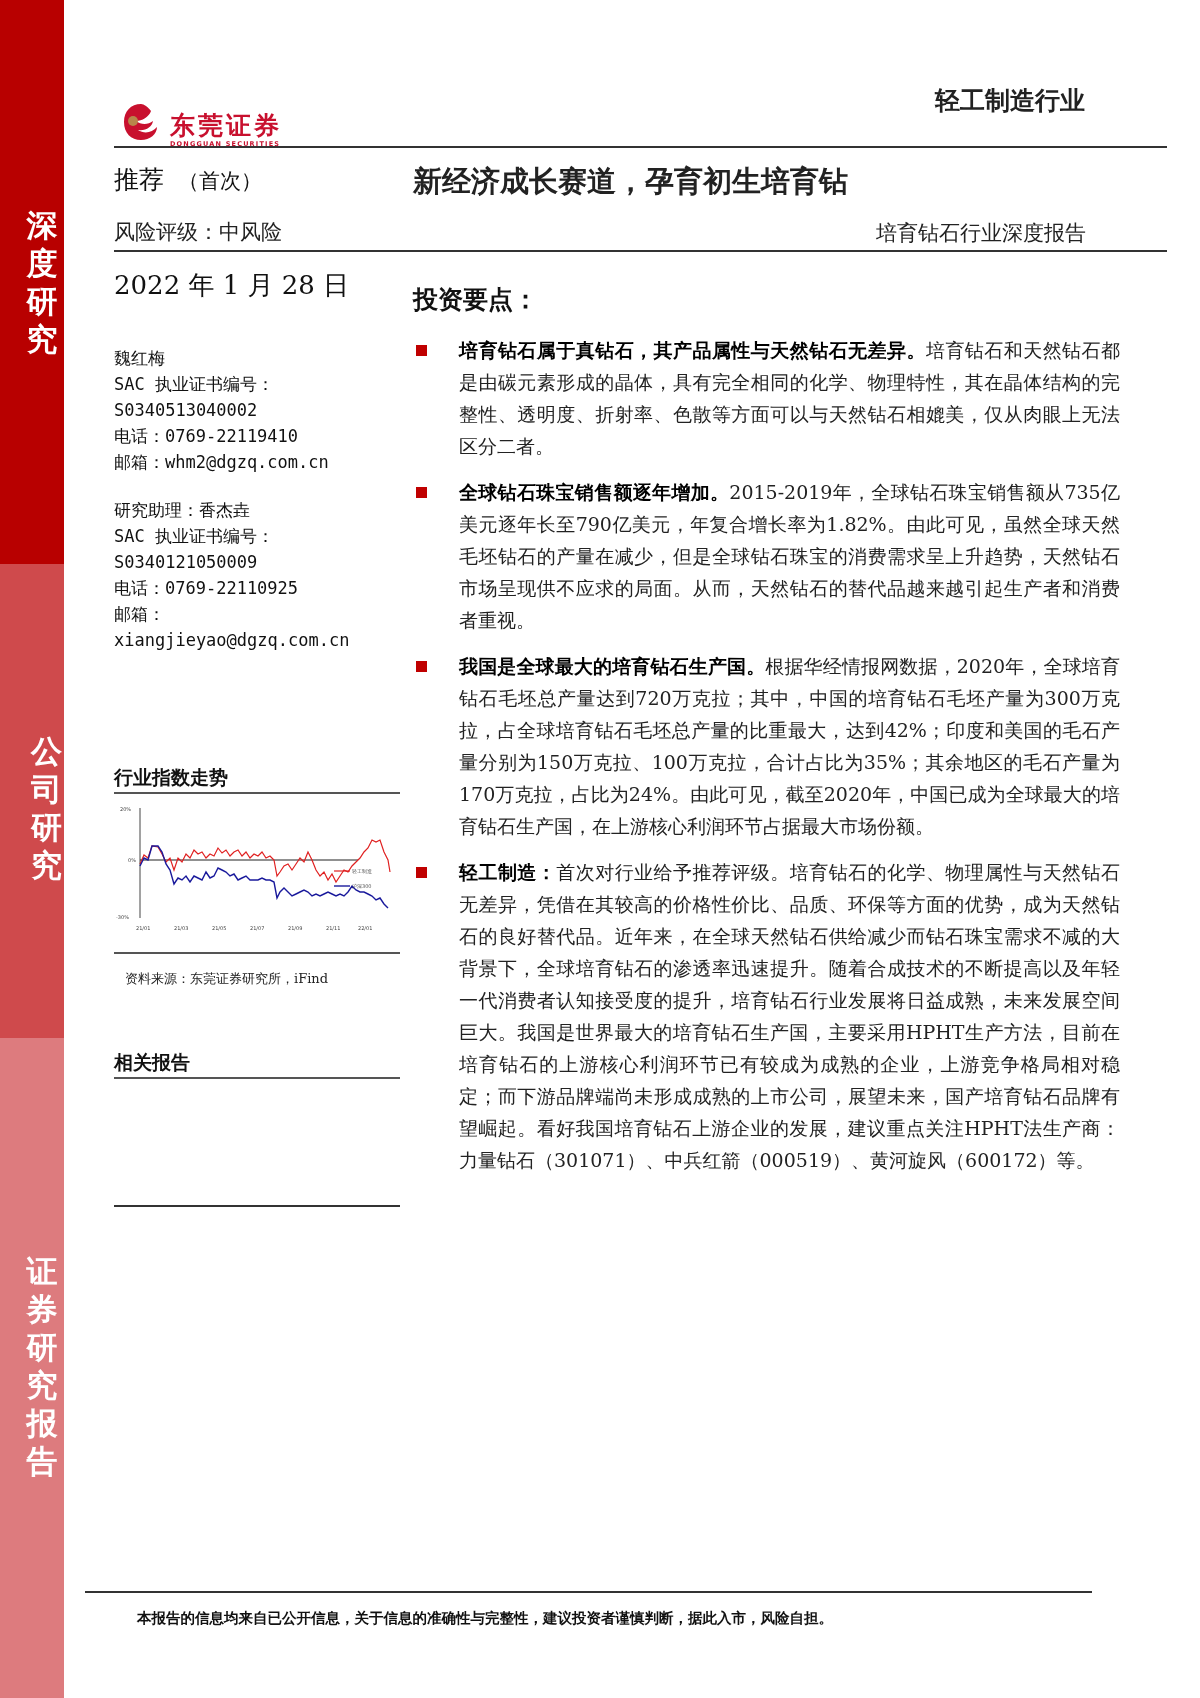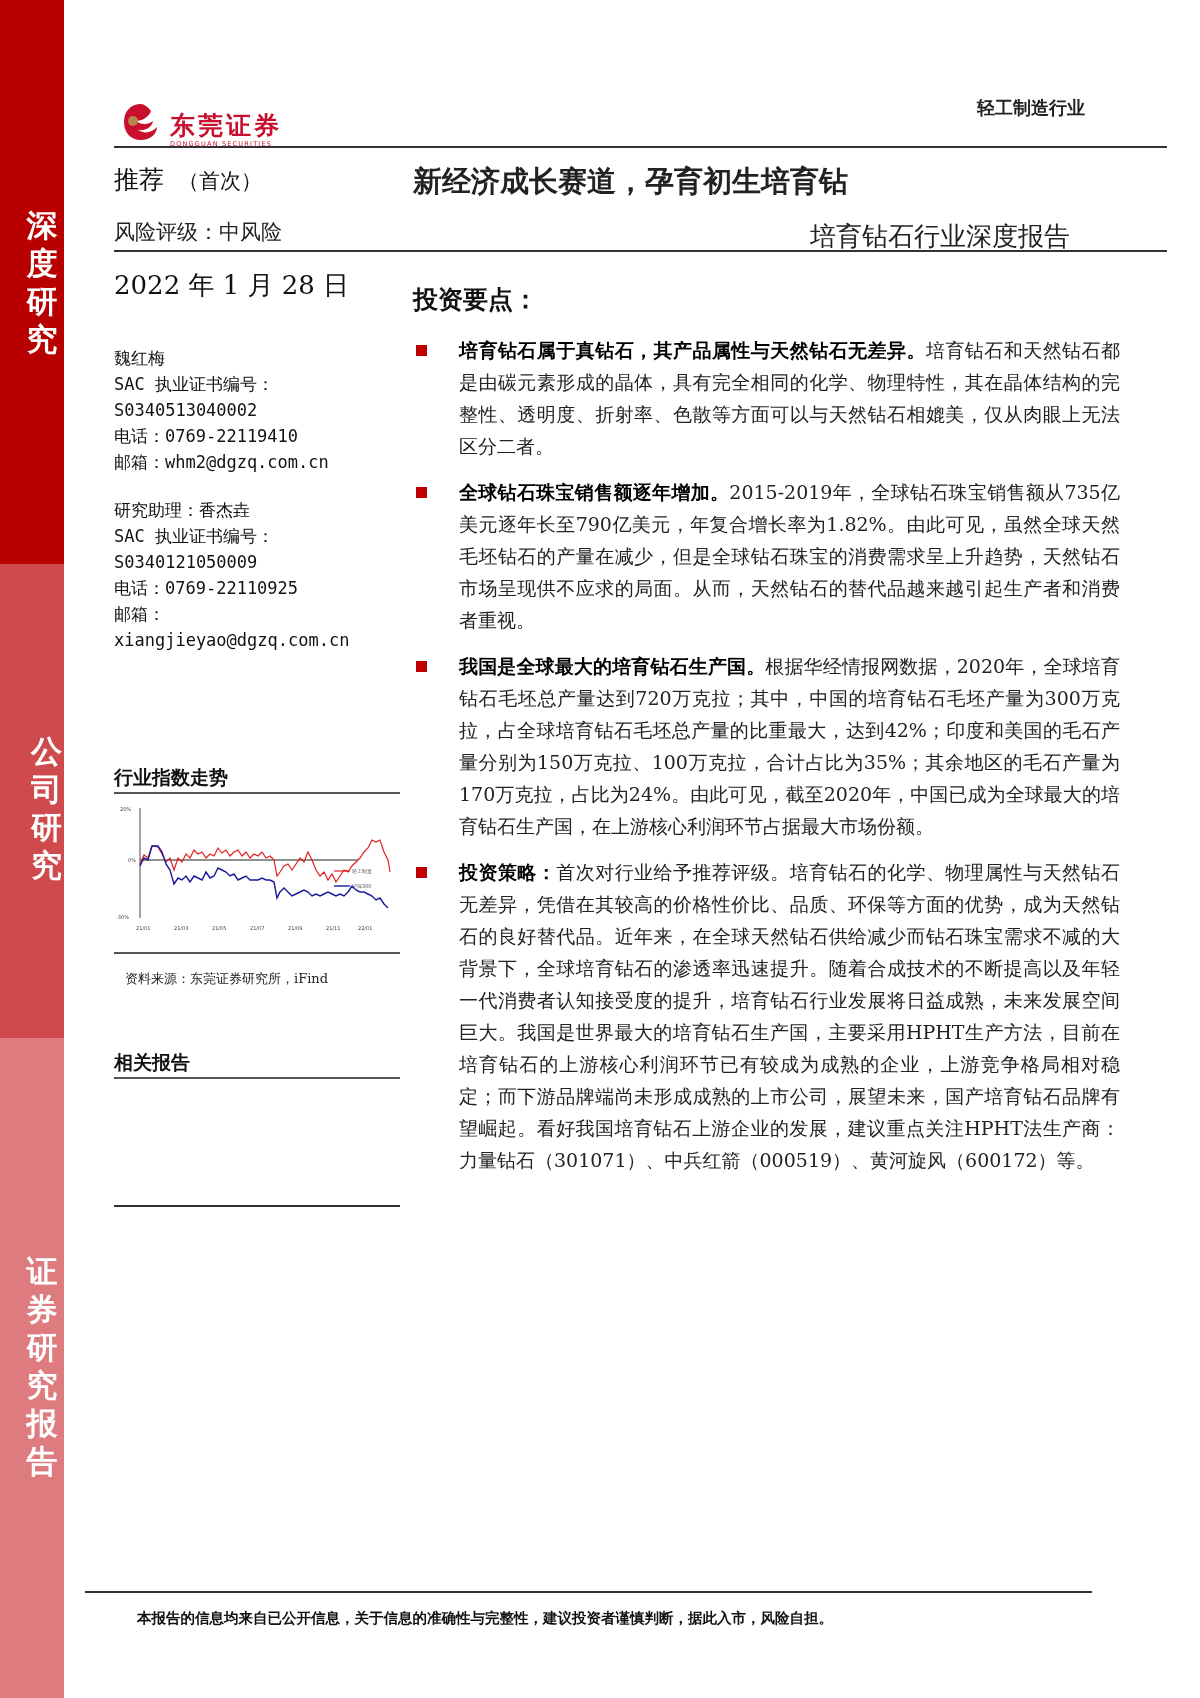--- a/index.html
+++ b/index.html
@@ -15,32 +15,32 @@
   .sb-label { color: #ffffff; font-weight: bold; font-size: 31px; line-height: 38px; width: 40px; text-align: center; word-break: break-all; position: absolute; left: 22px; }
   .sb-1 .sb-label { top: 206px; }
   .sb-2 .sb-label { top: 168px; text-align: right; }
   .sb-3 .sb-label { top: 214px; }
 
   
   .logo { position: absolute; left: 122px; top: 96px; display: flex; align-items: center; }
   .logo-mark { width: 38px; height: 38px; position: relative; }
   .logo-text { margin-left: 10px; }
   .logo-cn { color: #c8102e; font-size: 25px; font-weight: bold; letter-spacing: 3px; font-family: "DejaVu Serif", serif; line-height: 28px; margin-top: 16px; }
-  .logo-en { color: #c8102e; font-size: 6.5px; font-weight: normal; letter-spacing: 1.2px; line-height: 8px; }
-  .industry { position: absolute; right: 115px; top: 96px; font-size: 18px; font-weight: bold; color: #222; }
+  .logo-en { color: #c8102e; font-size: 6.5px; font-weight: bold; letter-spacing: 1.2px; line-height: 8px; }
+  .industry { position: absolute; right: 115px; top: 84px; font-size: 25px; font-weight: bold; color: #222; }
 
   .rule { position: absolute; background: #333; height: 2px; }
 
   .rating { position: absolute; left: 114px; top: 163px; font-size: 25px; color: #111; }
   .rating .sub { font-size: 21px; margin-left: 14px; }
   .risk { position: absolute; left: 114px; top: 218px; font-size: 21px; color: #222; }
   .date { position: absolute; left: 114px; top: 268px; font-size: 26px; color: #111; font-family: "DejaVu Serif", serif; }
 
   .title { position: absolute; left: 413px; top: 162px; font-size: 29px; font-weight: bold; color: #222; }
-  .subtitle { position: absolute; right: 130px; top: 219px; font-size: 26px; color: #222; }
+  .subtitle { position: absolute; right: 114px; top: 219px; font-size: 21px; color: #222; }
 
   
   .analyst { position: absolute; left: 114px; top: 345px; font-size: 17px; line-height: 26px; color: #111; font-family: "DejaVu Sans Mono", monospace; }
   .analyst .gap { height: 22px; }
 
   .sec-head { position: absolute; left: 114px; font-size: 19px; font-weight: bold; color: #111; }
   .chart-box { position: absolute; left: 114px; top: 800px; width: 280px; height: 142px; }
   .source { position: absolute; left: 125px; top: 970px; font-size: 13px; color: #222; font-family: "DejaVu Serif", serif; }
 
   
@@ -155,20 +155,20 @@
   <div class="bullet">
     <span class="sq"></span>
     <span class="lead">全球钻石珠宝销售额逐年增加。</span><span>2015-2019年，全球钻石珠宝销售额从735亿美元逐年长至790亿美元，年复合增长率为1.82%。由此可见，虽然全球天然毛坯钻石的产量在减少，但是全球钻石珠宝的消费需求呈上升趋势，天然钻石市场呈现供不应求的局面。从而，天然钻石的替代品越来越引起生产者和消费者重视。</span>
   </div>
   <div class="bullet">
     <span class="sq"></span>
     <span class="lead">我国是全球最大的培育钻石生产国。</span><span>根据华经情报网数据，2020年，全球培育钻石毛坯总产量达到720万克拉；其中，中国的培育钻石毛坯产量为300万克拉，占全球培育钻石毛坯总产量的比重最大，达到42%；印度和美国的毛石产量分别为150万克拉、100万克拉，合计占比为35%；其余地区的毛石产量为170万克拉，占比为24%。由此可见，截至2020年，中国已成为全球最大的培育钻石生产国，在上游核心利润环节占据最大市场份额。</span>
   </div>
   <div class="bullet">
     <span class="sq"></span>
-    <span class="lead">投资策略：</span><span>首次对行业给予推荐评级。培育钻石的化学、物理属性与天然钻石无差异，凭借在其较高的价格性价比、品质、环保等方面的优势，成为天然钻石的良好替代品。近年来，在全球天然钻石供给减少而钻石珠宝需求不减的大背景下，全球培育钻石的渗透率迅速提升。随着合成技术的不断提高以及年轻一代消费者认知接受度的提升，培育钻石行业发展将日益成熟，未来发展空间巨大。我国是世界最大的培育钻石生产国，主要采用HPHT生产方法，目前在培育钻石的上游核心利润环节已有较成为成熟的企业，上游竞争格局相对稳定；而下游品牌端尚未形成成熟的上市公司，展望未来，国产培育钻石品牌有望崛起。看好我国培育钻石上游企业的发展，建议重点关注HPHT法生产商：力量钻石（301071）、中兵红箭（000519）、黄河旋风（600172）等。</span>
+    <span class="lead">轻工制造：</span><span>首次对行业给予推荐评级。培育钻石的化学、物理属性与天然钻石无差异，凭借在其较高的价格性价比、品质、环保等方面的优势，成为天然钻石的良好替代品。近年来，在全球天然钻石供给减少而钻石珠宝需求不减的大背景下，全球培育钻石的渗透率迅速提升。随着合成技术的不断提高以及年轻一代消费者认知接受度的提升，培育钻石行业发展将日益成熟，未来发展空间巨大。我国是世界最大的培育钻石生产国，主要采用HPHT生产方法，目前在培育钻石的上游核心利润环节已有较成为成熟的企业，上游竞争格局相对稳定；而下游品牌端尚未形成成熟的上市公司，展望未来，国产培育钻石品牌有望崛起。看好我国培育钻石上游企业的发展，建议重点关注HPHT法生产商：力量钻石（301071）、中兵红箭（000519）、黄河旋风（600172）等。</span>
   </div>
 </div>
 
 <div class="footer-rule"></div>
 <div class="disclaimer">
   <div>本报告的信息均来自已公开信息，关于信息的准确性与完整性，建议投资者谨慎判断，据此入市，风险自担。</div>
 </div>
 
 </body></html>

